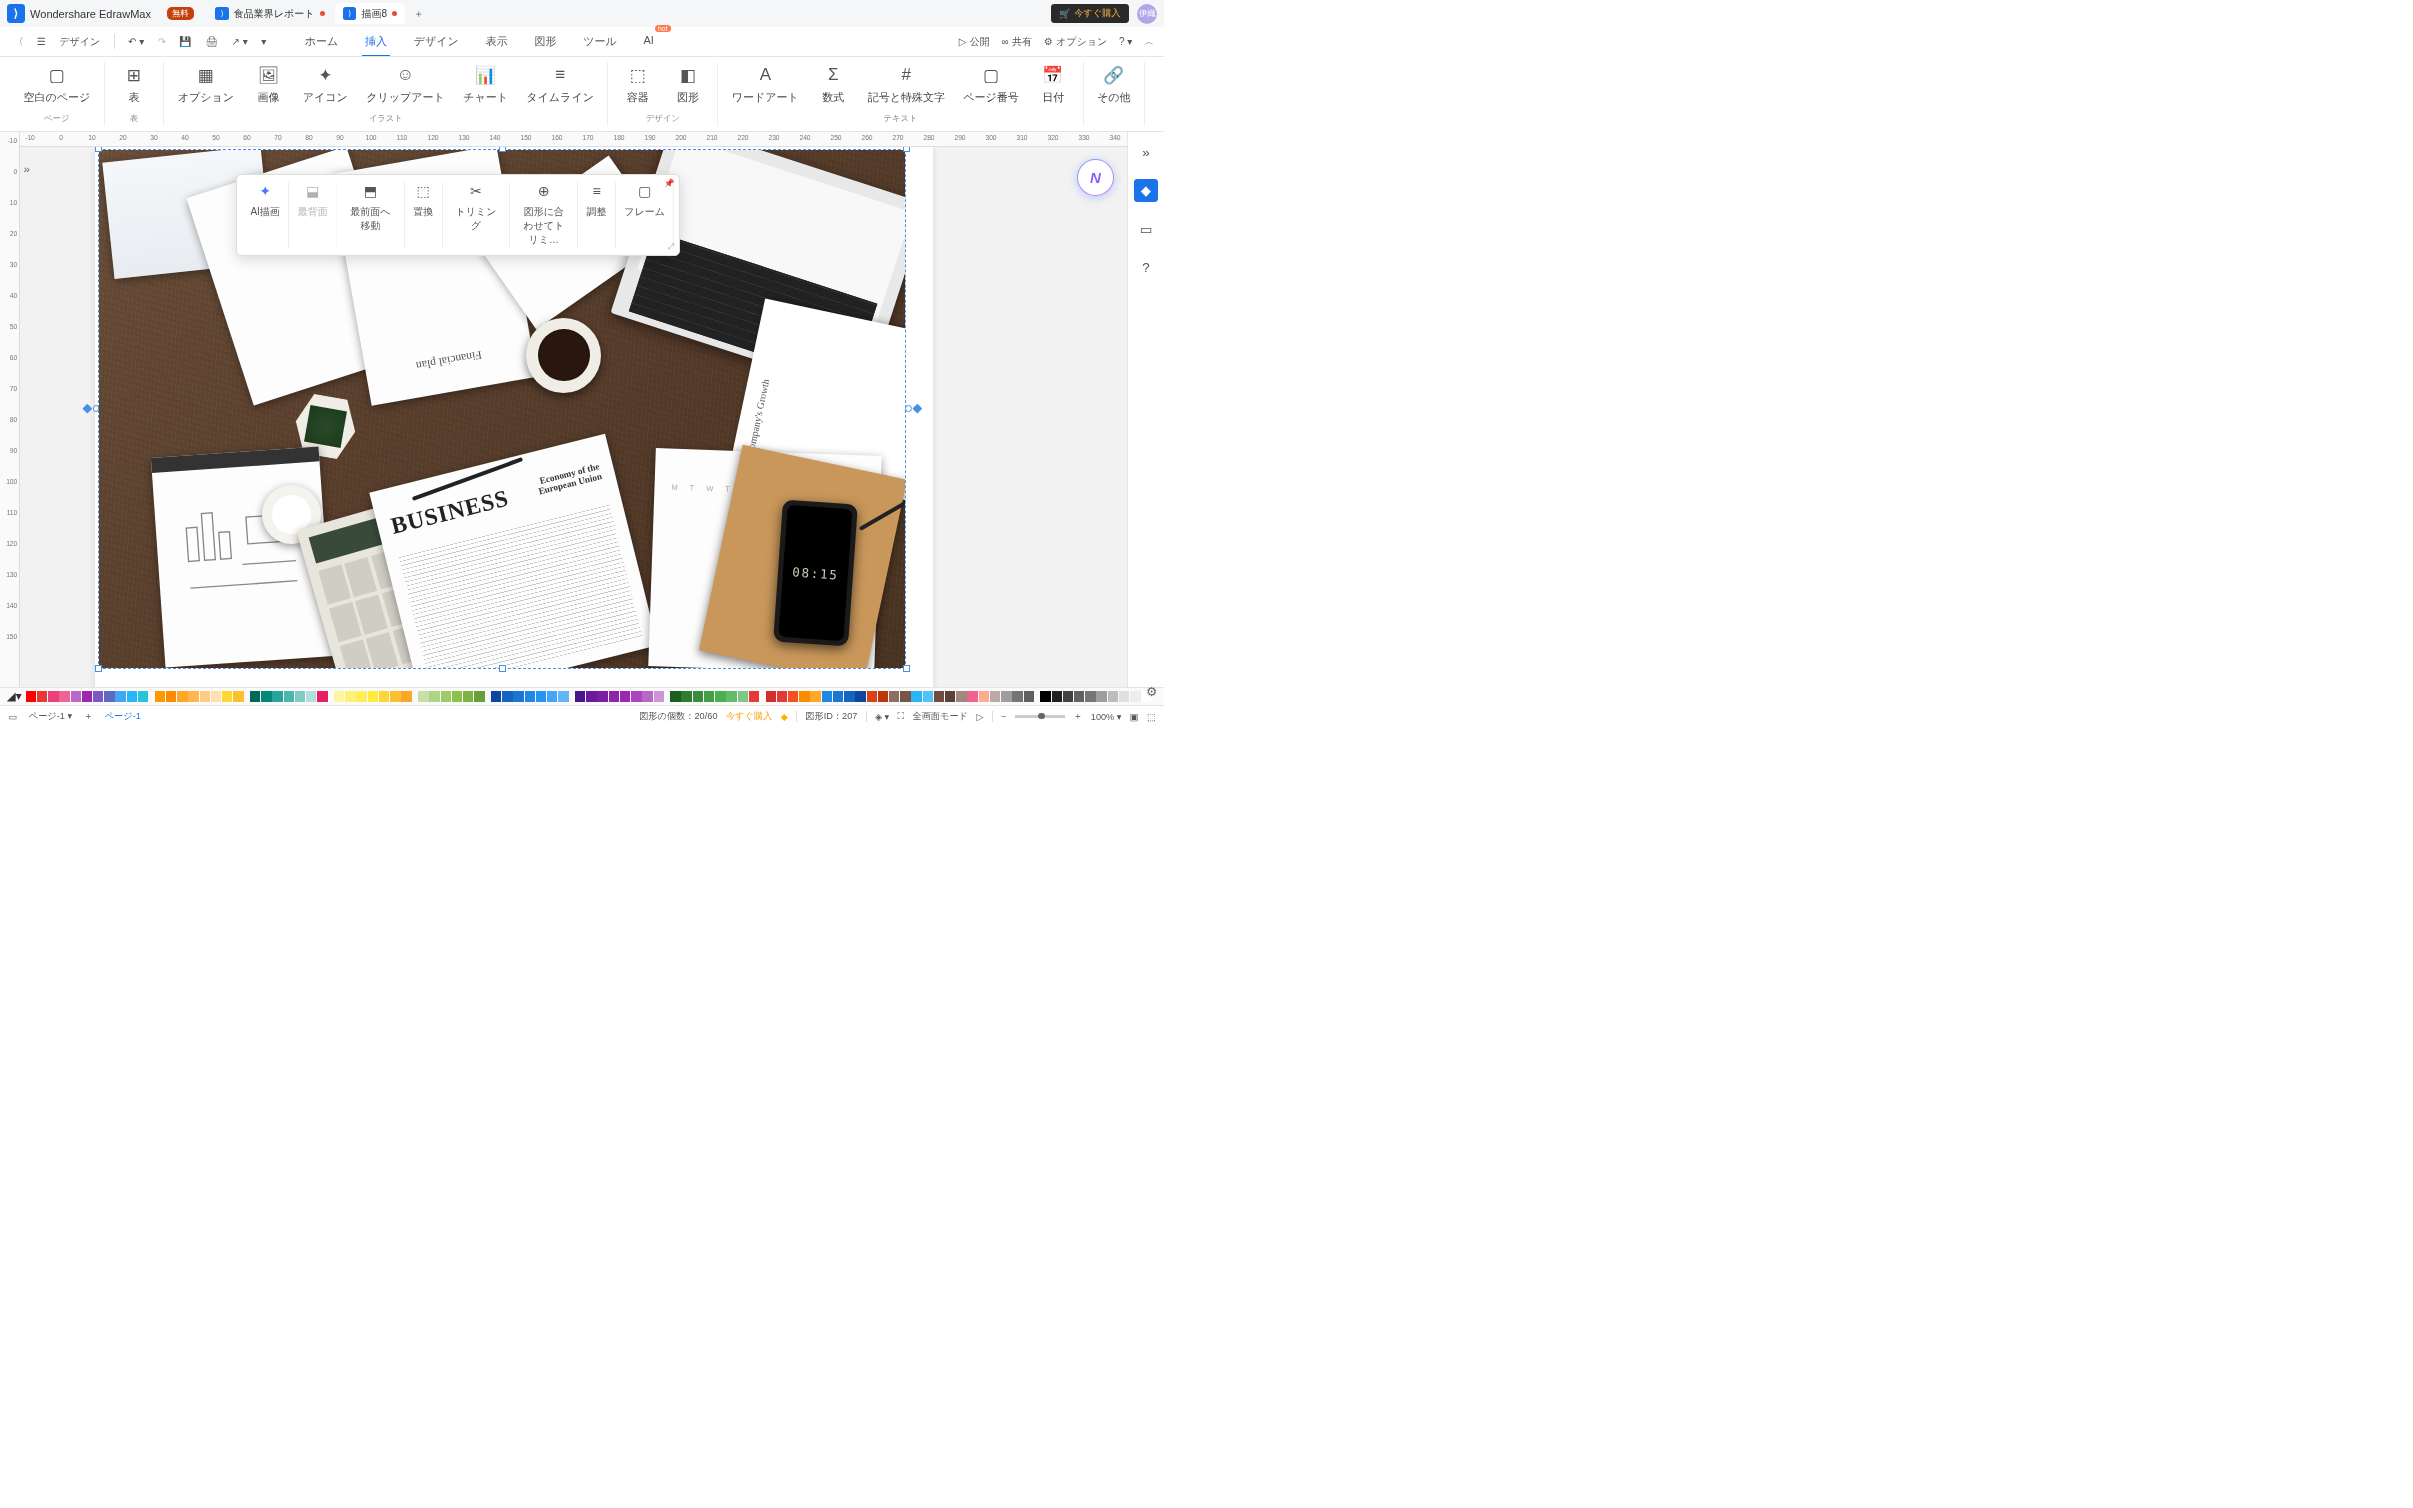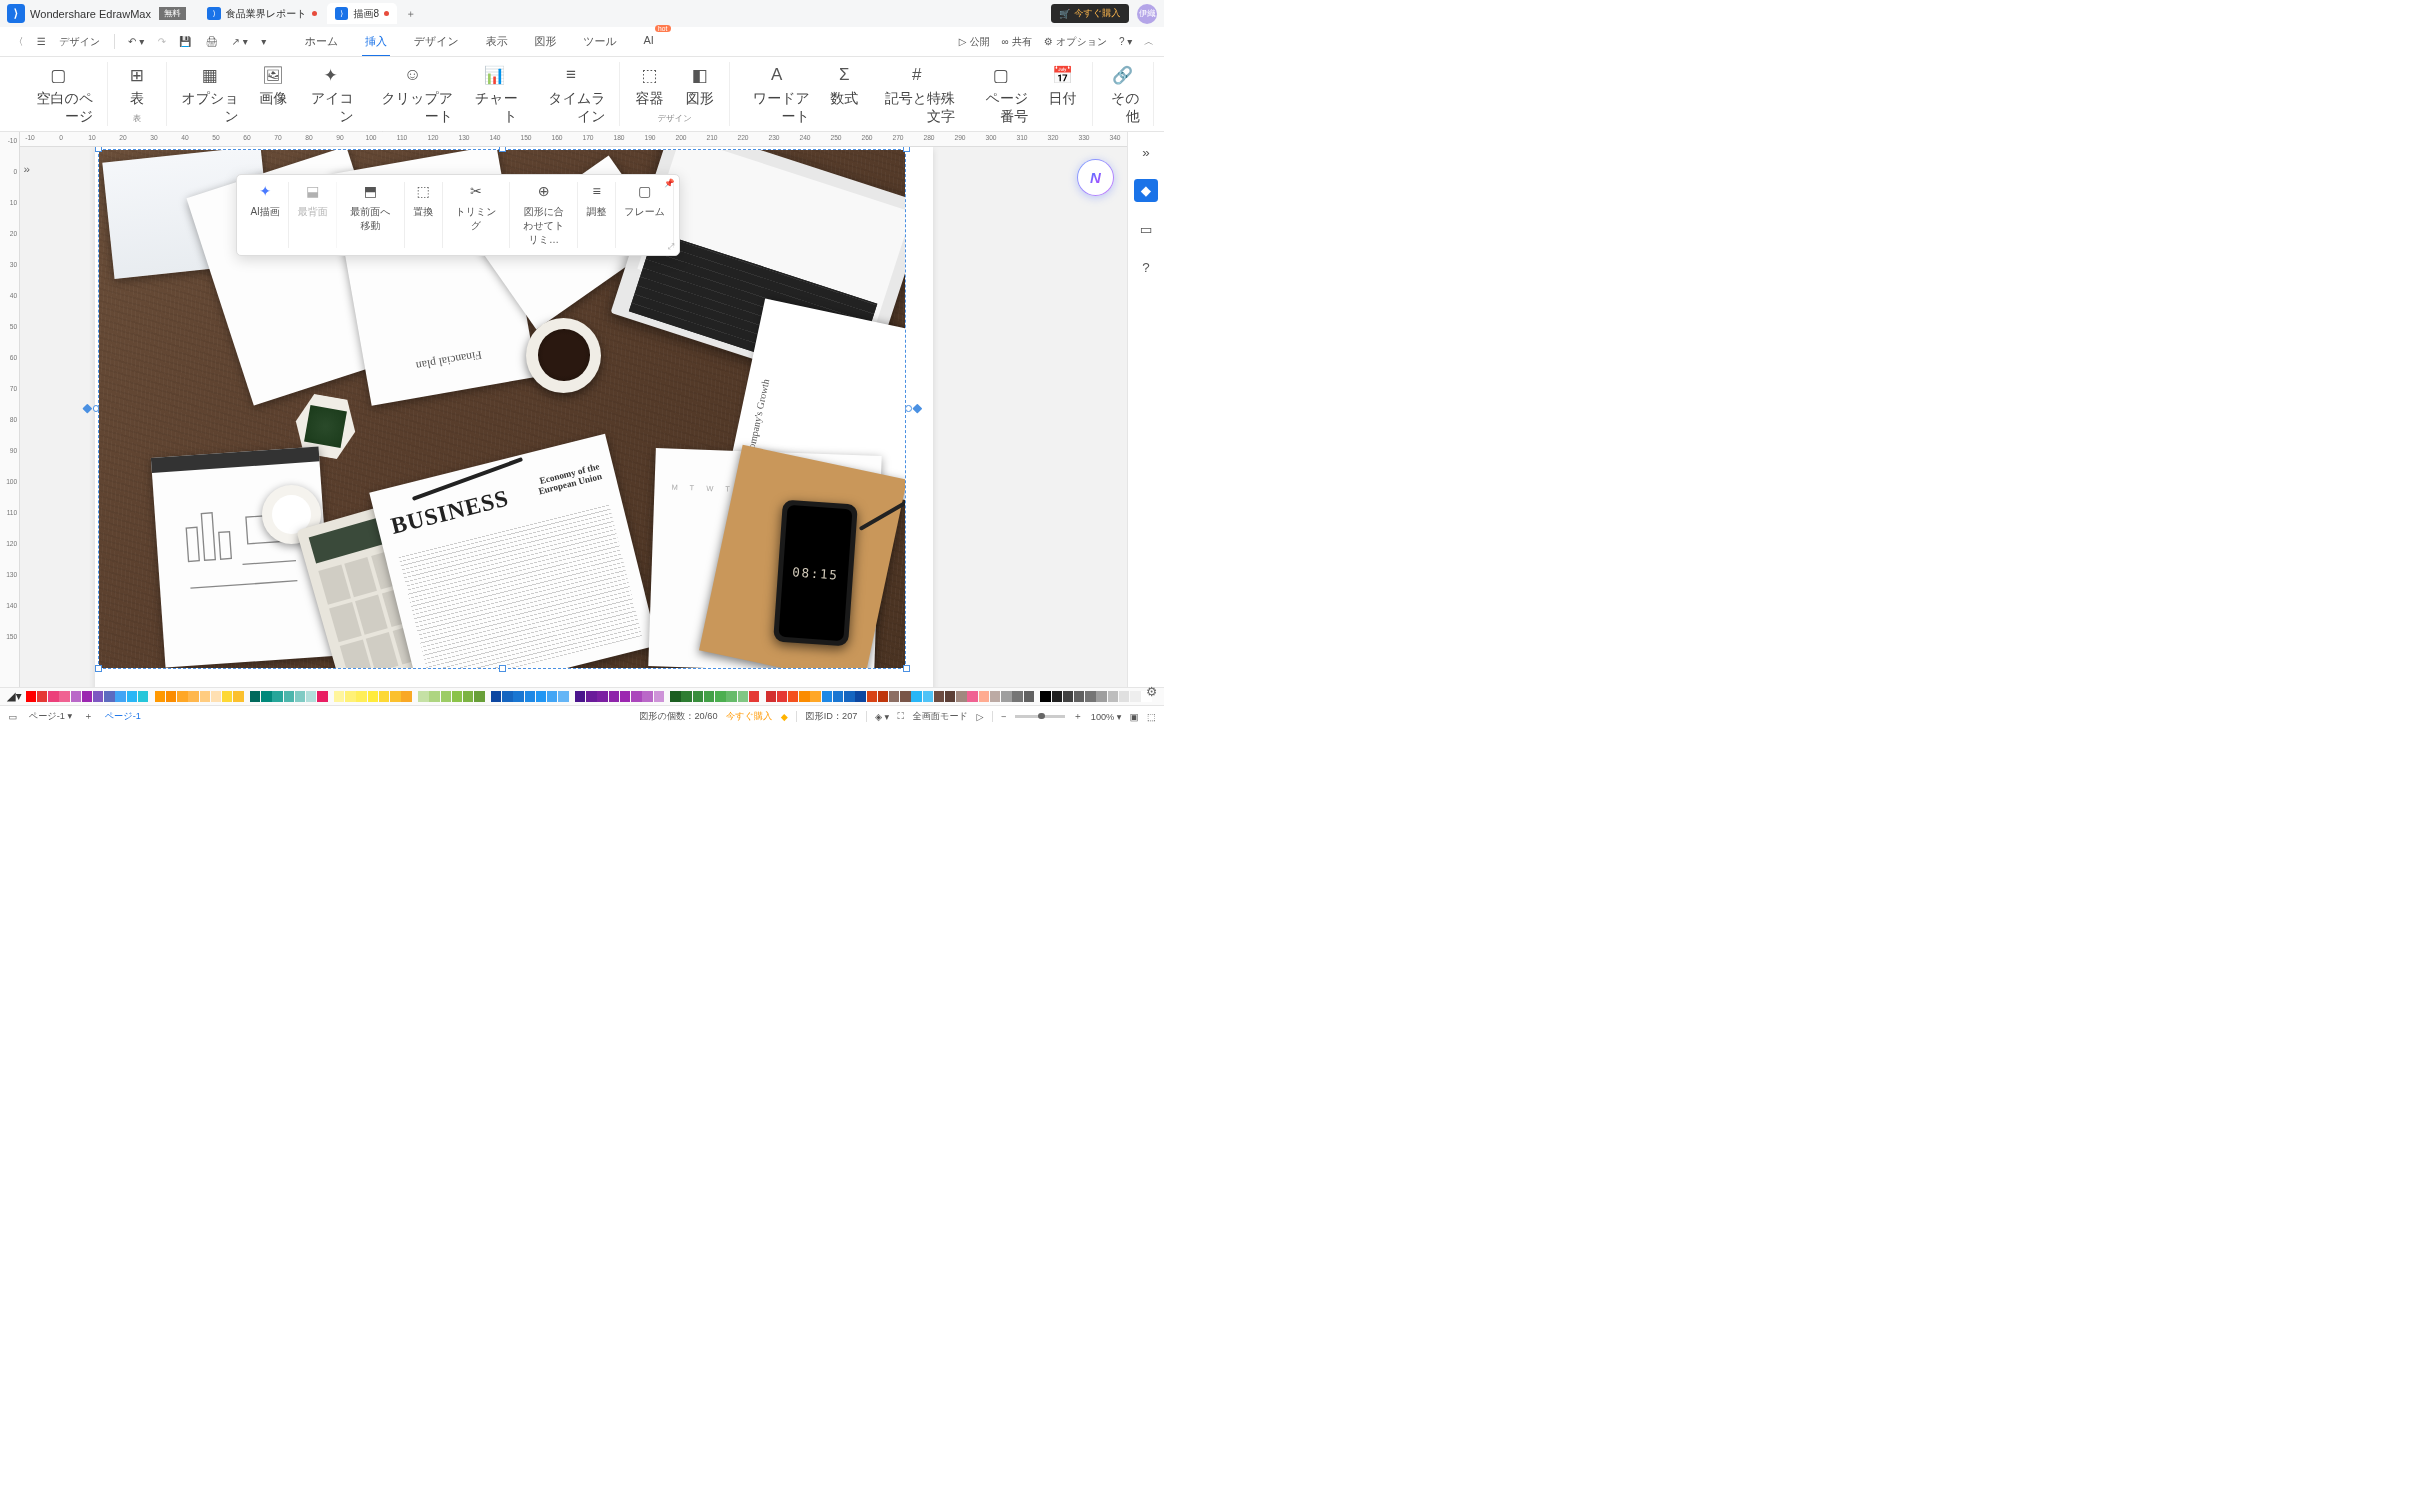--- a/index.html
+++ b/index.html
@@ -1,20 +1,20 @@
 <!DOCTYPE html>
 <html style="font-size:13.4px"><head>
 <meta charset="utf-8">
 <style>
 *{margin:0;padding:0;box-sizing:border-box;font-family:"Hiragino Sans","Meiryo",sans-serif;-webkit-font-smoothing:antialiased}
 body{width:1164px;height:727px;background:#fff;overflow:hidden;font-size:10px;color:#333;position:relative}
 .titlebar{height:27px;background:#f5f6f7;display:flex;align-items:center;padding:0 6.7px;gap:5px}
 .app-icon{width:18.4px;height:18.4px;background:#1a73e8;border-radius:3.4px;display:flex;align-items:center;justify-content:center;color:#fff;font-weight:bold;font-size:11px}
 .app-name{font-size:11px;color:#333;font-weight:500}
-.badge-free{background:#737373;color:#fff;padding:0.8px 5px;border-radius:0;font-size:8.4px;margin-left:3px}
+.badge-free{background:#c2410c;color:#fff;padding:0.8px 5px;border-radius:5px;font-size:8.4px;margin-left:11px}
 .tabs{display:flex;margin-left:8.4px;gap:1.7px}
 .tab{display:flex;align-items:center;gap:5px;padding:3.4px 8.4px;border-radius:5px 5px 0 0;font-size:10px;cursor:pointer}
 .tab.active{background:#fff}
 .tab-icon{width:13.4px;height:13.4px;background:#1a73e8;border-radius:2.5px;display:flex;align-items:center;justify-content:center;color:#fff;font-size:7.5px}
 .dot{width:5px;height:5px;border-radius:50%}
 .dot.red{background:#e74c3c}
 .plus-tab{padding:3.4px 6.7px;color:#666}
 .titlebar-right{margin-left:auto;display:flex;align-items:center;gap:8.4px}
 .buy-btn{background:#2a2a2a;color:#ffb84d;padding:3.4px 8.4px;border-radius:3.4px;font-size:9.2px;display:flex;align-items:center;gap:3.4px}
 .avatar{width:20px;height:20px;border-radius:50%;background:#b4a5e8;display:flex;align-items:center;justify-content:center;color:#fff;font-size:8.4px}
@@ -26,21 +26,21 @@
 .menu-tab.active{color:#1a73e8}
 .menu-tab.active::after{content:"";position:absolute;bottom:-0.8px;left:0;right:0;height:1.7px;background:#1a73e8}
 .hot-badge{background:#ff7a4d;color:#fff;font-size:6.7px;padding:0px 3.4px;border-radius:5px;position:absolute;top:-2.5px;right:-13.4px}
 .menubar-right{margin-left:auto;display:flex;align-items:center;gap:11.7px}
 .mb-action{display:flex;align-items:center;gap:3.4px;font-size:10px;color:#555}
 .ribbon{height:75px;border-bottom:0.8px solid #e5e5e5;display:flex;padding:5px 10px}
 .rib-group{display:flex;flex-direction:column;align-items:center;border-right:0.8px solid #eee}
 .rib-items{display:flex;gap:18.4px;padding:3.4px 13.4px;flex:1;align-items:flex-start}
 .rib-item{display:flex;flex-direction:column;align-items:center;gap:5px;cursor:pointer;min-width:32px}
 .rib-icon{font-size:17px;color:#555;height:20px;display:flex;align-items:center}
-.rib-label{font-size:14px;color:#444;text-align:right}
+.rib-label{font-size:11px;color:#444;text-align:left}
 .rib-group-label{font-size:8.4px;color:#888;padding-bottom:1.7px}
 .workspace{position:absolute;top:132px;left:0;right:37px;bottom:40px;display:flex}
 .ruler-v{width:20px;background:#fafafa;border-right:0.8px solid #ddd;position:relative;font-size:6.7px;color:#777}
 .ruler-v .tick{position:absolute;right:1.7px;text-align:right;width:17px}
 .ruler-h{height:15px;background:#fafafa;border-bottom:0.8px solid #ddd;position:relative;font-size:6.7px;color:#777}
 .ruler-h .tick{position:absolute;top:1.7px;text-align:center;transform:translateX(-50%)}
 .canvas-wrap{flex:1;display:flex;flex-direction:column;position:relative}
 .canvas-area{flex:1;background:#f2f2f2;position:relative;overflow:hidden}
 .page{position:absolute;left:75px;top:0;width:838px;height:553px;background:#fff;box-shadow:0 1.7px 6.7px rgba(0,0,0,.12)}
 .sel-image{position:absolute;left:3.4px;top:1.7px;width:808px;height:520px;border:1.3px dashed #4a90e2}

